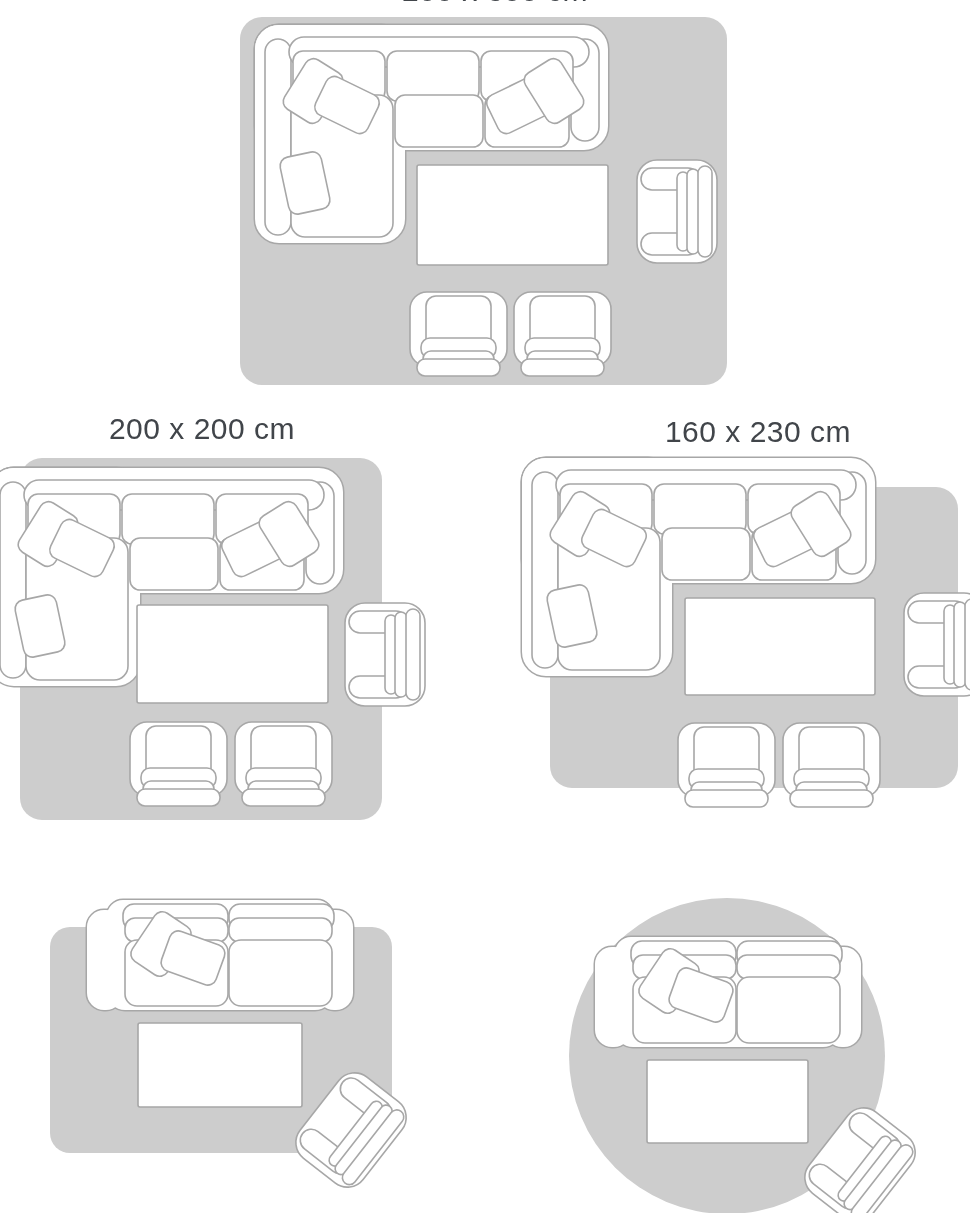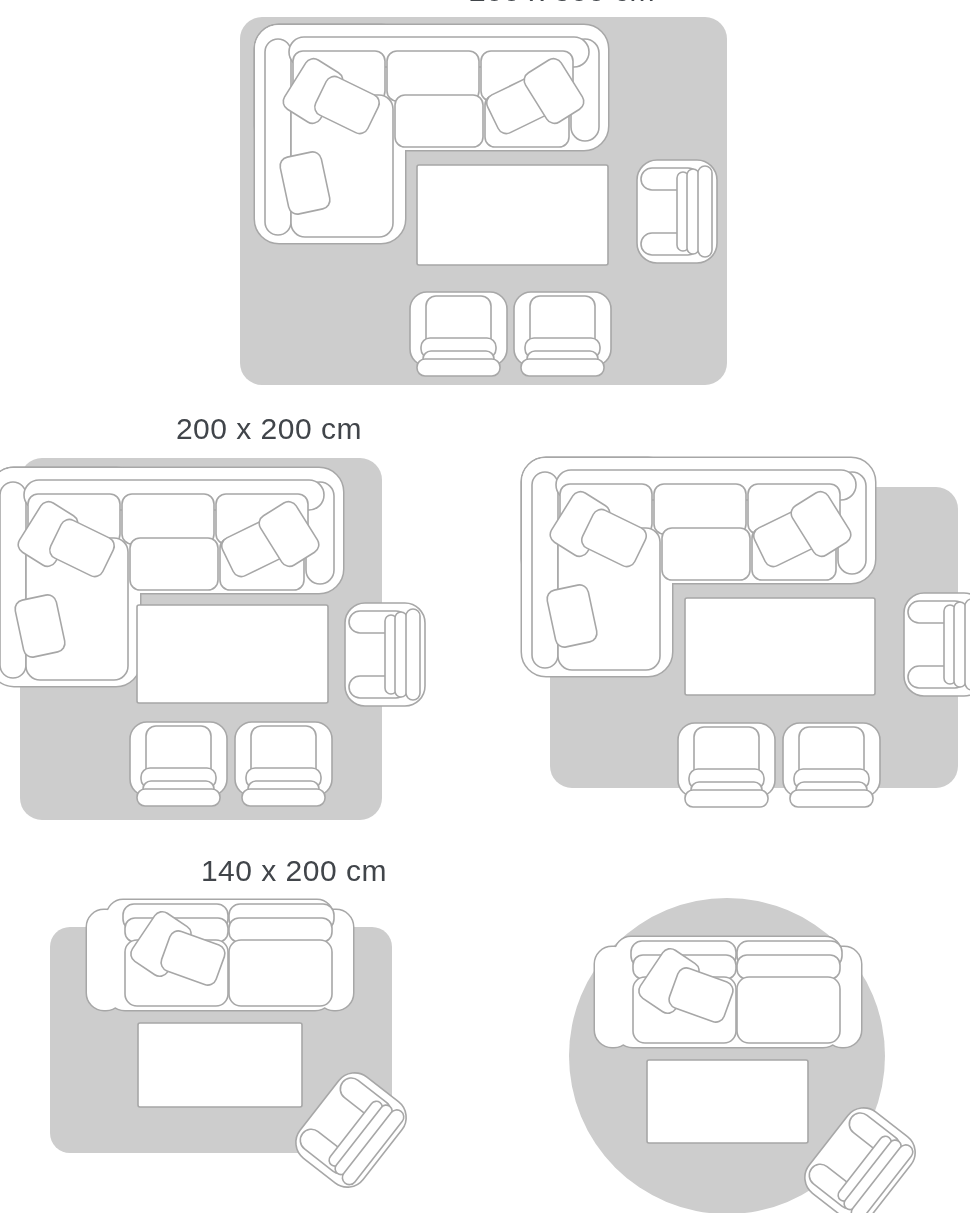--- a/index.html
+++ b/index.html
@@ -13,21 +13,21 @@
   }
   #scene-svg {
     position: absolute;
     left: 0; top: 0;
     width: 970px; height: 1213px;
     display: block;
   }
   .size-label {
     position: absolute;
     width: 320px;
-    text-align: right;
+    text-align: center;
     font-size: 30px;
     line-height: 34px;
     font-weight: 400;
     letter-spacing: 0.5px;
     color: var(--label-text, #41454a);
     white-space: nowrap;
   }
   
   .rug    { fill: var(--rug-fill, #cecece); stroke: none; }
   .outer  { fill: var(--furniture-fill,#fff); stroke: var(--furniture-outline,#a6a6a6); stroke-width: 3; stroke-linejoin: round; }
@@ -35,21 +35,21 @@
   .f      { fill: var(--furniture-fill,#fff); stroke: var(--furniture-outline,#a6a6a6); stroke-width: 1.6; stroke-linejoin: round; }
   .tbl    { fill: var(--furniture-fill,#fff); stroke: var(--furniture-outline,#a6a6a6); stroke-width: 1.6; }
 </style>
 </head>
 <body>
 
 <div id="screen">
 
   <div class="size-label" style="left:335px; top:-26px;">200 x 300 cm</div>
   <div class="size-label" style="left:42px; top:412px;">200 x 200 cm</div>
-  <div class="size-label" style="left:67px; top:854px;">140 x 200 cm</div>
+  <div class="size-label" style="left:598px; top:415px;">160 x 230 cm</div>
 
   <svg id="scene-svg" viewBox="0 0 970 1213" xmlns="http://www.w3.org/2000/svg">
     <defs>
 
       <g id="pillow">
         <rect class="f" x="-29" y="-21" width="58" height="42" rx="9"></rect>
       </g>
 
       <g id="sectional-sofa">
         <rect class="outer" x="0" y="0" width="353" height="125" rx="24"></rect>

